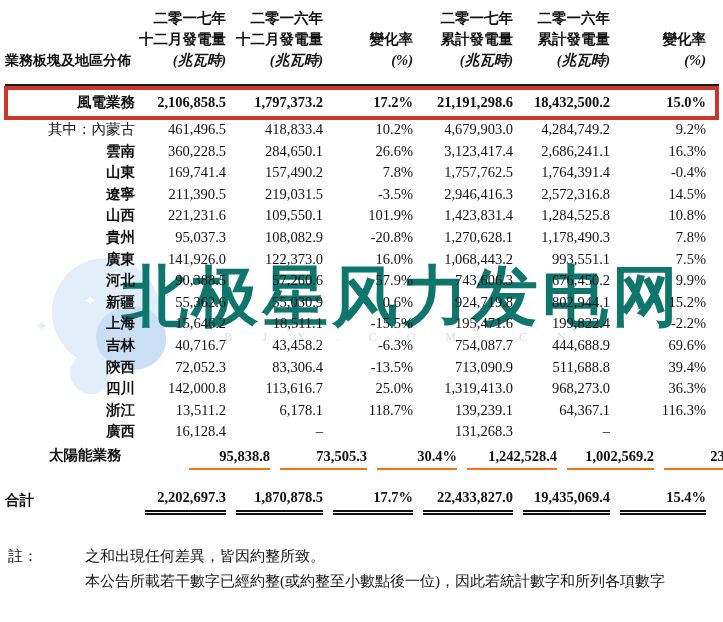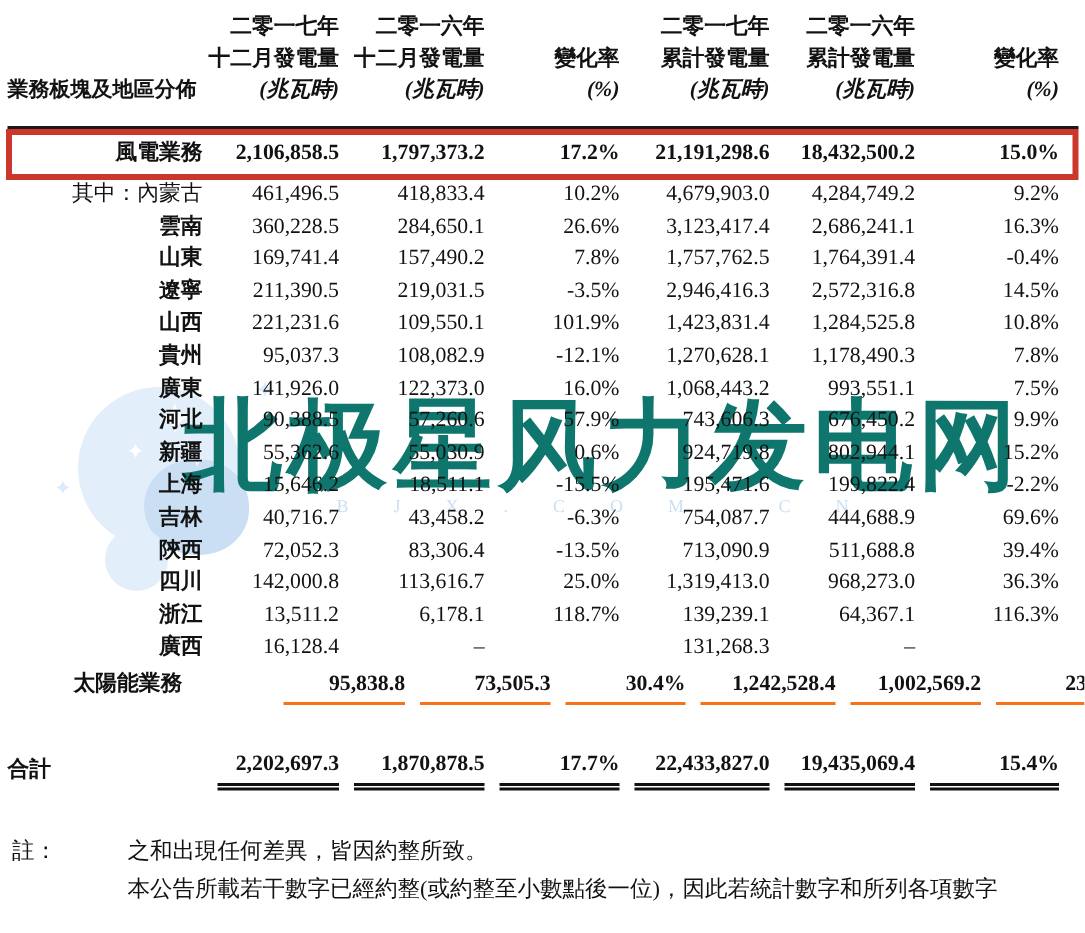--- a/index.html
+++ b/index.html
@@ -85,21 +85,21 @@
   .row.highlight{height:33px;line-height:33px;}
 
   .row.ulrow{line-height:normal;}
   .row.ulrow .lcell{display:flex;align-items:flex-end;padding-bottom:5px;}
   .row.ulrow .vcell{display:flex;align-items:flex-end;justify-content:flex-end;}
   .row.ulrow .inner{
     flex:1;margin-left:10px;text-align:right;padding-bottom:3px;
   }
   .row.ul-single{height:27px;margin-left:44px;}
   .row.ul-single .inner{border-bottom:2px solid #f97316;}
-  .row.ul-double{height:31px;margin-top:26px;}
+  .row.ul-double{height:31px;margin-top:14px;}
   .row.ul-double .inner{border-bottom:5px double #111;padding-bottom:4px;}
 
   .highlight-box{
     position:absolute;left:4px;top:86px;width:715px;height:34px;
     box-sizing:border-box;border:4px solid #cb372a;
     z-index:2;pointer-events:none;
   }
 
   .note{
     display:flex;margin:29px 10px 0 8px;
@@ -219,21 +219,21 @@
           <div class="vcell">109,550.1</div>
           <div class="vcell">101.9%</div>
           <div class="vcell">1,423,831.4</div>
           <div class="vcell">1,284,525.8</div>
           <div class="vcell">10.8%</div>
         </div>
         <div class="row ind2">
           <div class="lcell">貴州</div>
           <div class="vcell">95,037.3</div>
           <div class="vcell">108,082.9</div>
-          <div class="vcell">-12.1%</div>
+          <div class="vcell">-20.8%</div>
           <div class="vcell">1,270,628.1</div>
           <div class="vcell">1,178,490.3</div>
           <div class="vcell">7.8%</div>
         </div>
         <div class="row ind2">
           <div class="lcell">廣東</div>
           <div class="vcell">141,926.0</div>
           <div class="vcell">122,373.0</div>
           <div class="vcell">16.0%</div>
           <div class="vcell">1,068,443.2</div>

